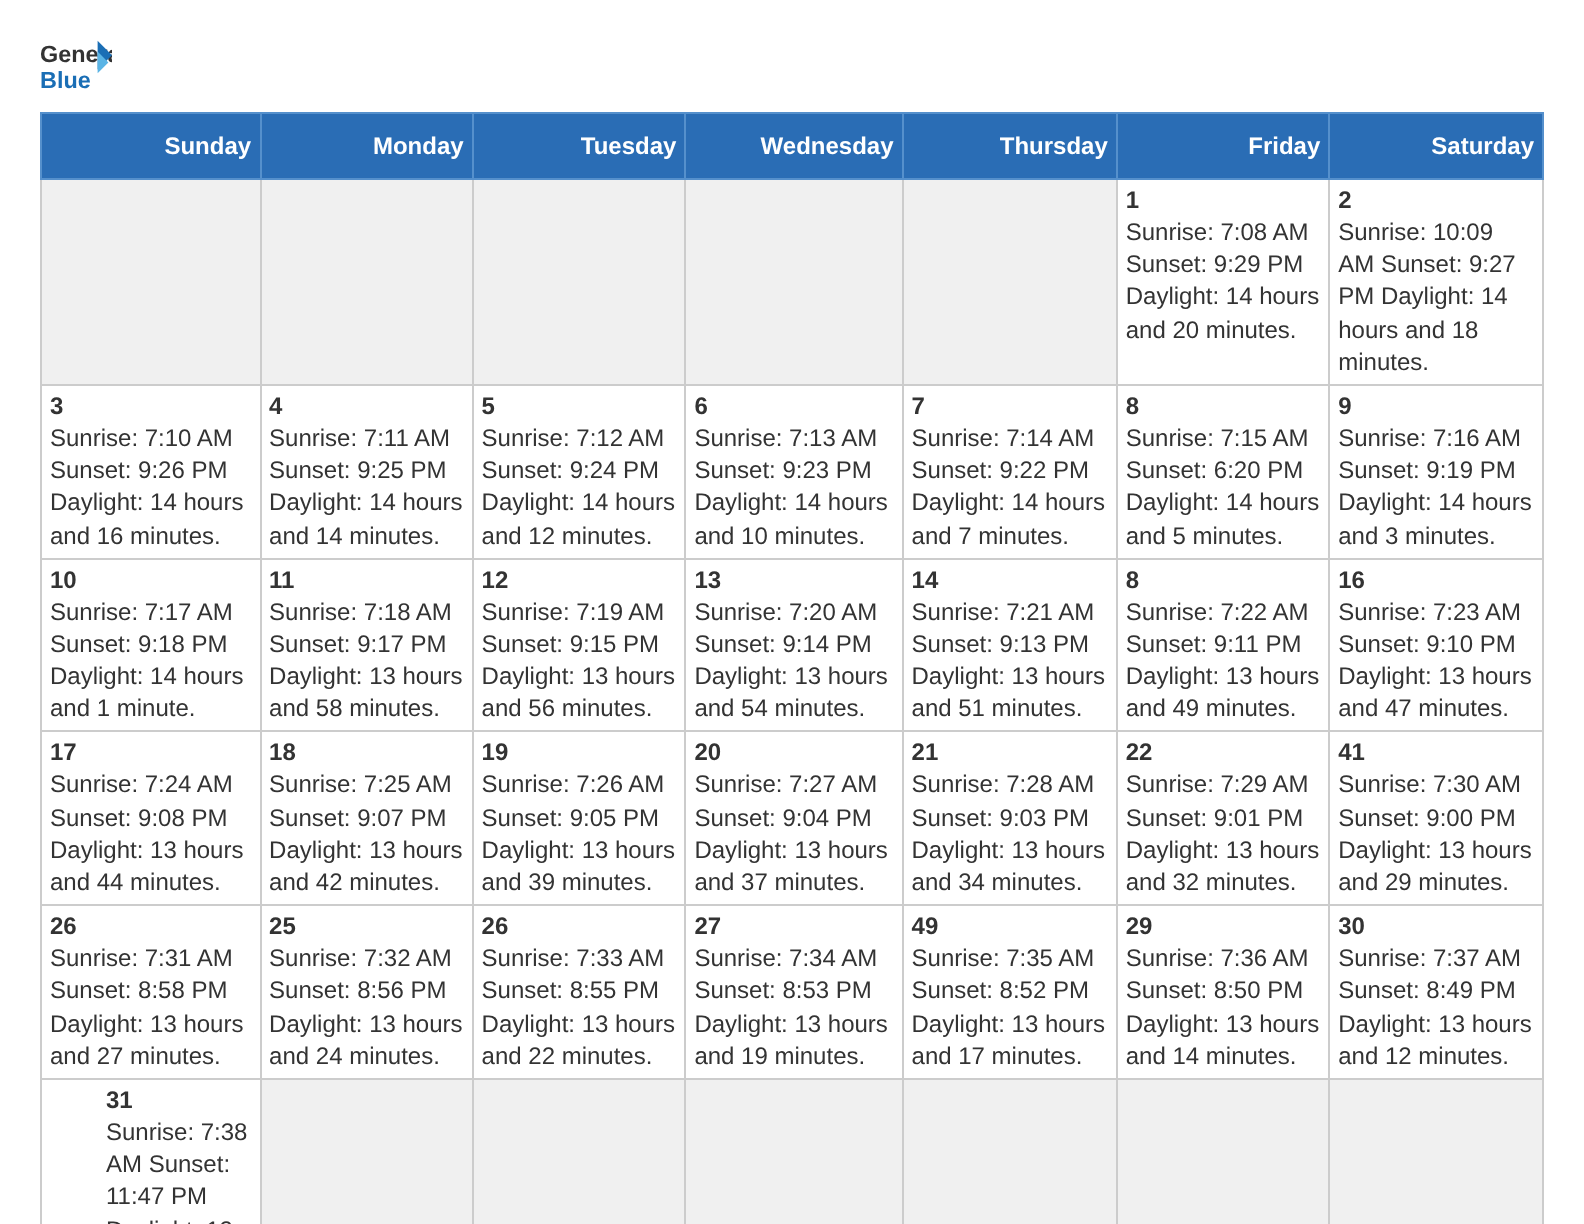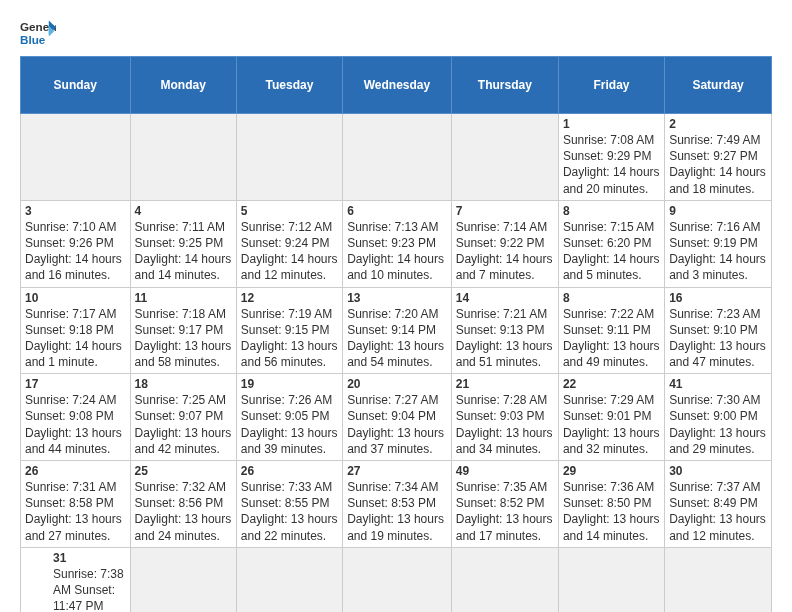--- a/index.html
+++ b/index.html
@@ -45,22 +45,22 @@
     .calendar {
       width: 100%;
       border-collapse: collapse;
       border: 1px solid #aaa;
     }
     .calendar th {
       background: #2a6db5;
       color: #fff;
       font-size: 12px;
       font-weight: bold;
-      padding: 21px 4px;
-      text-align: center;
+      padding: 9px 4px;
+      text-align: right;
       border: 1px solid #5590cc;
     }
     .calendar td {
       vertical-align: top;
       padding: 3px 4px;
       border: 1px solid #ccc;
       font-size: 9.5px;
       color: #333;
       width: 113px;
       height: 72px;
@@ -126,21 +126,21 @@
           <td class="empty"></td>
           <td>
             <span class="day-number">1</span>
             <div class="day-info">Sunrise: 7:08 AM
 Sunset: 9:29 PM
 Daylight: 14 hours
 and 20 minutes.</div>
           </td>
           <td>
             <span class="day-number">2</span>
-            <div class="day-info">Sunrise: 7:49 AM
+            <div class="day-info">Sunrise: 10:09 AM
 Sunset: 9:27 PM
 Daylight: 14 hours
 and 18 minutes.</div>
           </td>
         </tr>
         <tr>
           <td>
             <span class="day-number">3</span>
             <div class="day-info">Sunrise: 7:10 AM
 Sunset: 9:26 PM

